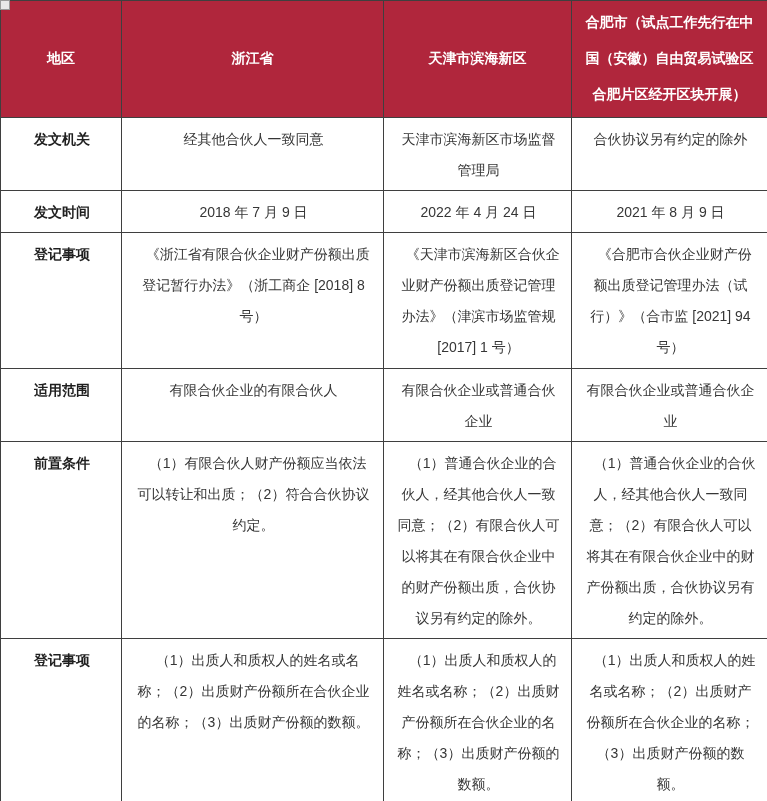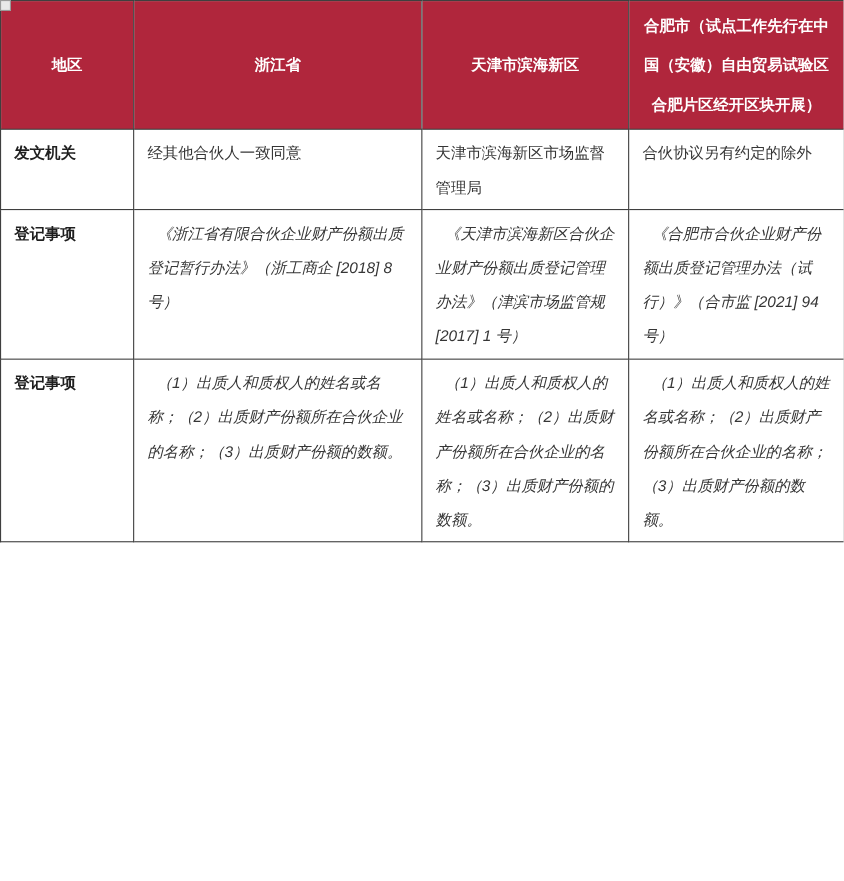--- a/index.html
+++ b/index.html
@@ -32,34 +32,35 @@
     word-break: break-all;
   }
   .cmp th {
     background: #B0263C;
     color: #ffffff;
     font-weight: bold;
     text-align: center;
     vertical-align: middle;
     line-height: 36px;
     padding: 4px 10px;
+    font-family: Liberation Serif, serif;
   }
   .cmp td {
     color: #363636;
     vertical-align: top;
-    text-align: left;
+    text-align: center;
     line-height: 31px;
     padding: 6px 10px 4px 12px;
   }
   .cmp td.label {
     font-weight: bold;
     color: #1f1f1f;
     padding-left: 12px;
   }
-  .cmp td.ind { text-indent: 0.6em; font-style: italic; }
+  .cmp td.ind { text-indent: 0.6em; }
 </style>
 </head>
 <body>
 
 <div class="page">
   <div class="corner-handle"></div>
 
   <table class="cmp">
     <colgroup>
       <col style="width:121px">
@@ -75,25 +76,43 @@
         <th>合肥市（试点工作先行在中国（安徽）自由贸易试验区合肥片区经开区块开展）</th>
       </tr>
     </thead>
     <tbody>
       <tr style="height:67px">
         <td class="label">发文机关</td>
         <td>经其他合伙人一致同意</td>
         <td>天津市滨海新区市场监督管理局</td>
         <td>合伙协议另有约定的除外</td>
       </tr>
+      <tr style="height:34px">
+        <td class="label">发文时间</td>
+        <td>2018 年 7 月 9 日</td>
+        <td>2022 年 4 月 24 日</td>
+        <td>2021 年 8 月 9 日</td>
+      </tr>
       <tr style="height:136px">
         <td class="label">登记事项</td>
         <td class="ind">《浙江省有限合伙企业财产份额出质登记暂行办法》（浙工商企 [2018] 8 号）</td>
         <td class="ind">《天津市滨海新区合伙企业财产份额出质登记管理办法》（津滨市场监管规 [2017] 1 号）</td>
         <td class="ind">《合肥市合伙企业财产份额出质登记管理办法（试行）》（合市监 [2021] 94 号）</td>
+      </tr>
+      <tr style="height:68px">
+        <td class="label">适用范围</td>
+        <td>有限合伙企业的有限合伙人</td>
+        <td>有限合伙企业或普通合伙企业</td>
+        <td>有限合伙企业或普通合伙企业</td>
+      </tr>
+      <tr style="height:173px">
+        <td class="label">前置条件</td>
+        <td class="ind">（1）有限合伙人财产份额应当依法可以转让和出质；（2）符合合伙协议约定。</td>
+        <td class="ind">（1）普通合伙企业的合伙人，经其他合伙人一致同意；（2）有限合伙人可以将其在有限合伙企业中的财产份额出质，合伙协议另有约定的除外。</td>
+        <td class="ind">（1）普通合伙企业的合伙人，经其他合伙人一致同意；（2）有限合伙人可以将其在有限合伙企业中的财产份额出质，合伙协议另有约定的除外。</td>
       </tr>
       <tr style="height:137px">
         <td class="label">登记事项</td>
         <td class="ind">（1）出质人和质权人的姓名或名称；（2）出质财产份额所在合伙企业的名称；（3）出质财产份额的数额。</td>
         <td class="ind">（1）出质人和质权人的姓名或名称；（2）出质财产份额所在合伙企业的名称；（3）出质财产份额的数额。</td>
         <td class="ind">（1）出质人和质权人的姓名或名称；（2）出质财产份额所在合伙企业的名称；（3）出质财产份额的数额。</td>
       </tr>
     </tbody>
   </table>
 </div>

